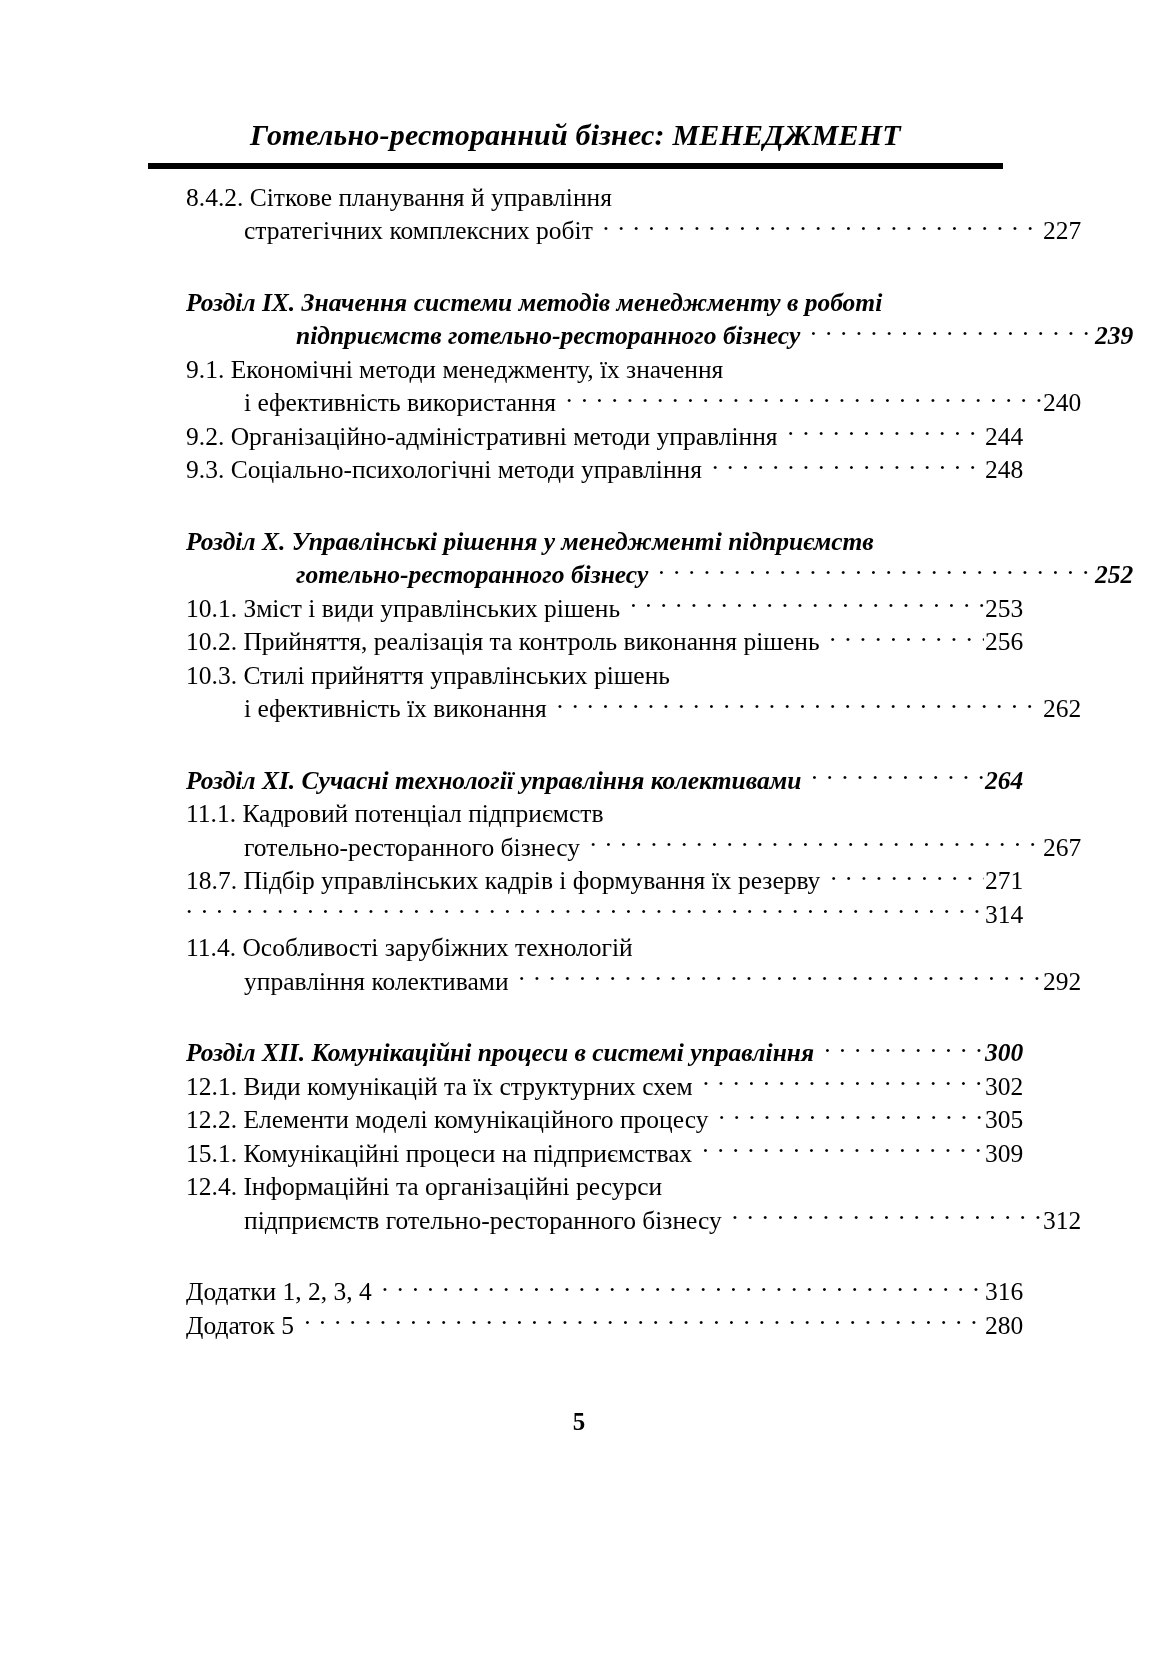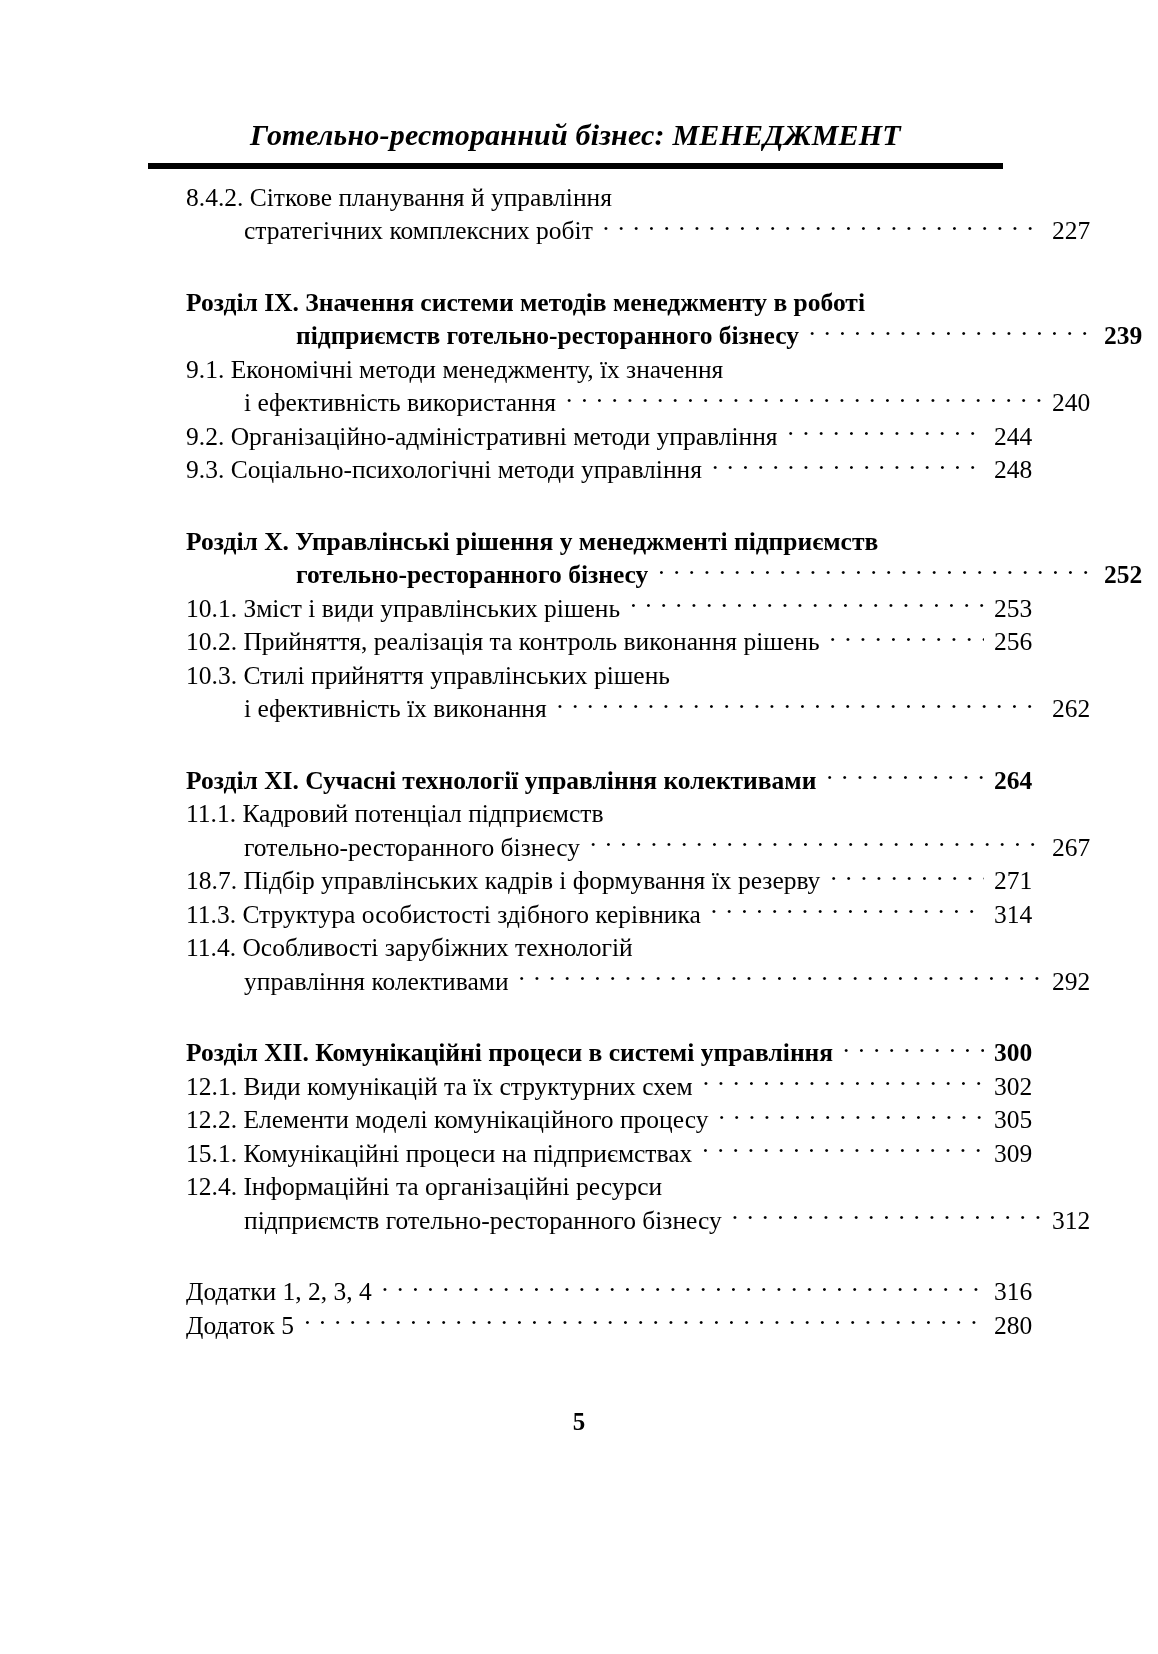--- a/index.html
+++ b/index.html
@@ -80,29 +80,29 @@
     content: ". . . . . . . . . . . . . . . . . . . . . . . . . . . . . . . . . . . . . . . . . . . . . . . . . . . . . . . . . . . . . . . . . . . . . . . . . . . . . . . . . . . . . . . . . . . .";
     position: absolute;
     left: 0;
     bottom: 0.04em;
     white-space: nowrap;
     letter-spacing: 1.2px;
     font-size: 25.5px;
   }
   .entry .pageno {
     flex: 0 0 auto;
-    text-align: center;
+    text-align: left;
     min-width: 56px;
     padding-left: 1px;
   }
 
   
   .entry.noleader .leader::after { content: ""; }
 
-  .bold .label, .bold .pageno { font-weight: bold; }
+  .bold .label, .bold .pageno { font-weight: bold; font-style: italic; }
   .bold .leader::after { font-weight: normal; }
   .cont { padding-left: 58px; }       
   .cont-chapter { padding-left: 110px; } 
 
   .gap-lg { height: 38px; }
 
   
   .folio {
     position: absolute;
     left: 0;
@@ -210,21 +210,20 @@
         <span class="label">готельно-ресторанного бізнесу</span>
         <span class="leader"></span>
         <span class="pageno">267</span>
       </div>
       <div class="entry">
         <span class="label">18.7. Підбір управлінських кадрів і формування їх резерву</span>
         <span class="leader"></span>
         <span class="pageno">271</span>
       </div>
       <div class="entry">
-        <span class="label">11.3. Структура особистості здібного керівника</span>
         <span class="leader"></span>
         <span class="pageno">314</span>
       </div>
       <div class="entry noleader">
         <span class="label">11.4. Особливості зарубіжних технологій</span>
         <span class="leader"></span>
         <span class="pageno"></span>
       </div>
       <div class="entry cont">
         <span class="label">управління колективами</span>

